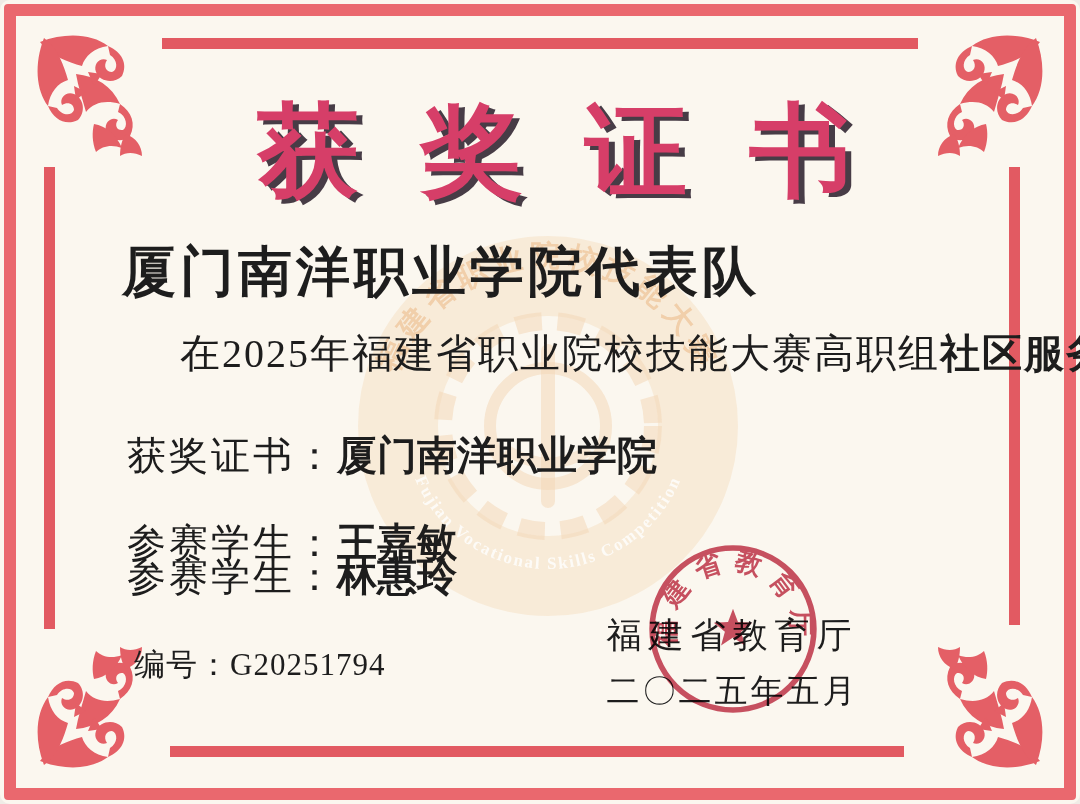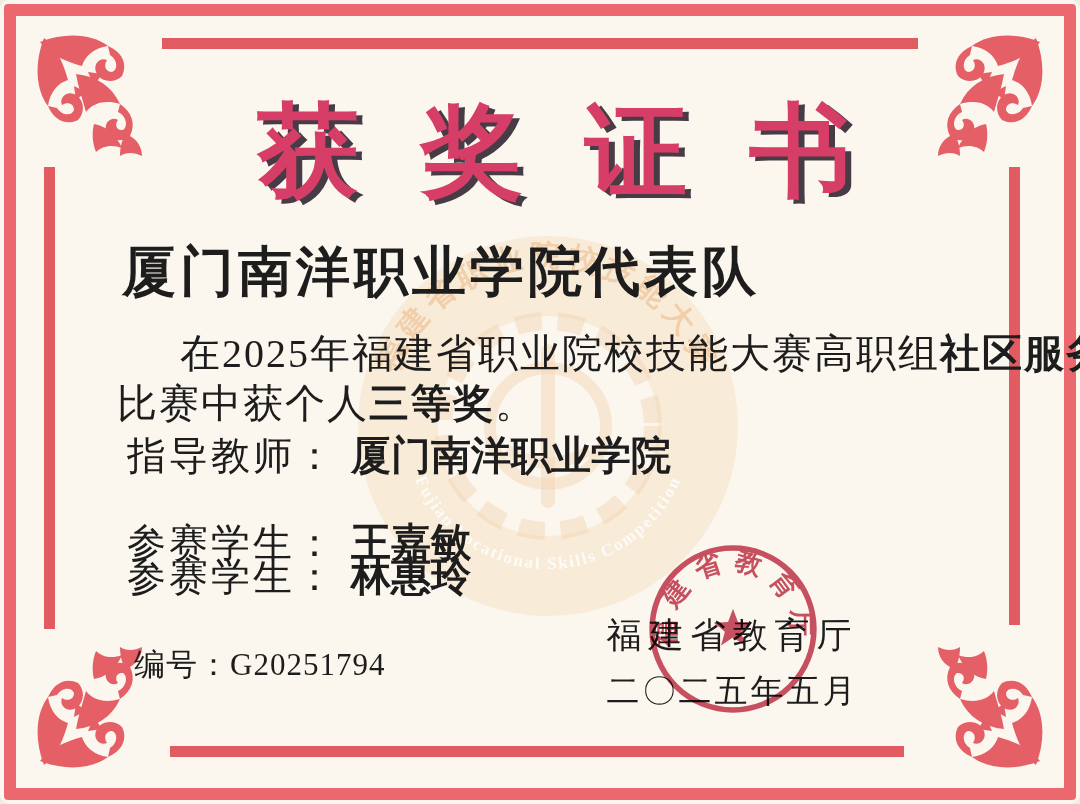--- a/index.html
+++ b/index.html
@@ -56,21 +56,21 @@
     font-size: 40px; letter-spacing: 2px; white-space: nowrap;
   }
   .body-line2 {
     position: absolute; left: 117px; top: 376px;
     font-size: 40px; letter-spacing: 2px; white-space: nowrap;
   }
   .body-line2 .award { font-weight: 800; }
 
   .field-row { position: absolute; left: 127px; font-size: 39px; white-space: nowrap; }
   .field-row .label { letter-spacing: 3px; }
-  .field-row .value { margin-left: 14px; font-size: 40px; }
+  .field-row .value { font-size: 40px; }
   .row-school  { top: 428px; }
   .row-student { top: 515px; text-align: center; }
   .row-teacher { top: 549px; }
 
   .serial {
     position: absolute; left: 134px; top: 644px;
     font-size: 31px; letter-spacing: 1px; white-space: nowrap; text-align: center;
   }
 
   .issuer-block { position: absolute; left: 545px; top: 612px; width: 375px; text-align: center; }
@@ -167,26 +167,23 @@
     </text>
   </svg>
 
   <div class="title">获奖证书</div>
 
   <div class="recipient ink script">厦门南洋职业学院代表队</div>
 
   <div class="body-line1 ink">
     <span>在2025年福建省职业院校技能大赛高职组</span><span class="script">社区服务实务</span>
   </div>
-  <div class="body-line2 ink">
-    <span>比赛中获个人</span><span class="script award">三等奖</span><span>。</span>
-  </div>
 
   <div class="field-row row-school ink">
-    <span class="label">指导教师：</span><span class="value script">厦门南洋职业学院</span>
+    <span class="label">获奖证书：</span><span class="value script">厦门南洋职业学院</span>
   </div>
   <div class="field-row row-student ink">
     <span class="label">参赛学生：</span><span class="value script">王嘉敏</span>
   </div>
   <div class="field-row row-teacher ink">
     <span class="label">参赛学生：</span><span class="value script">林惠玲</span>
   </div>
 
   <div class="serial ink">
     <span>编号：</span><span>G20251794</span>

